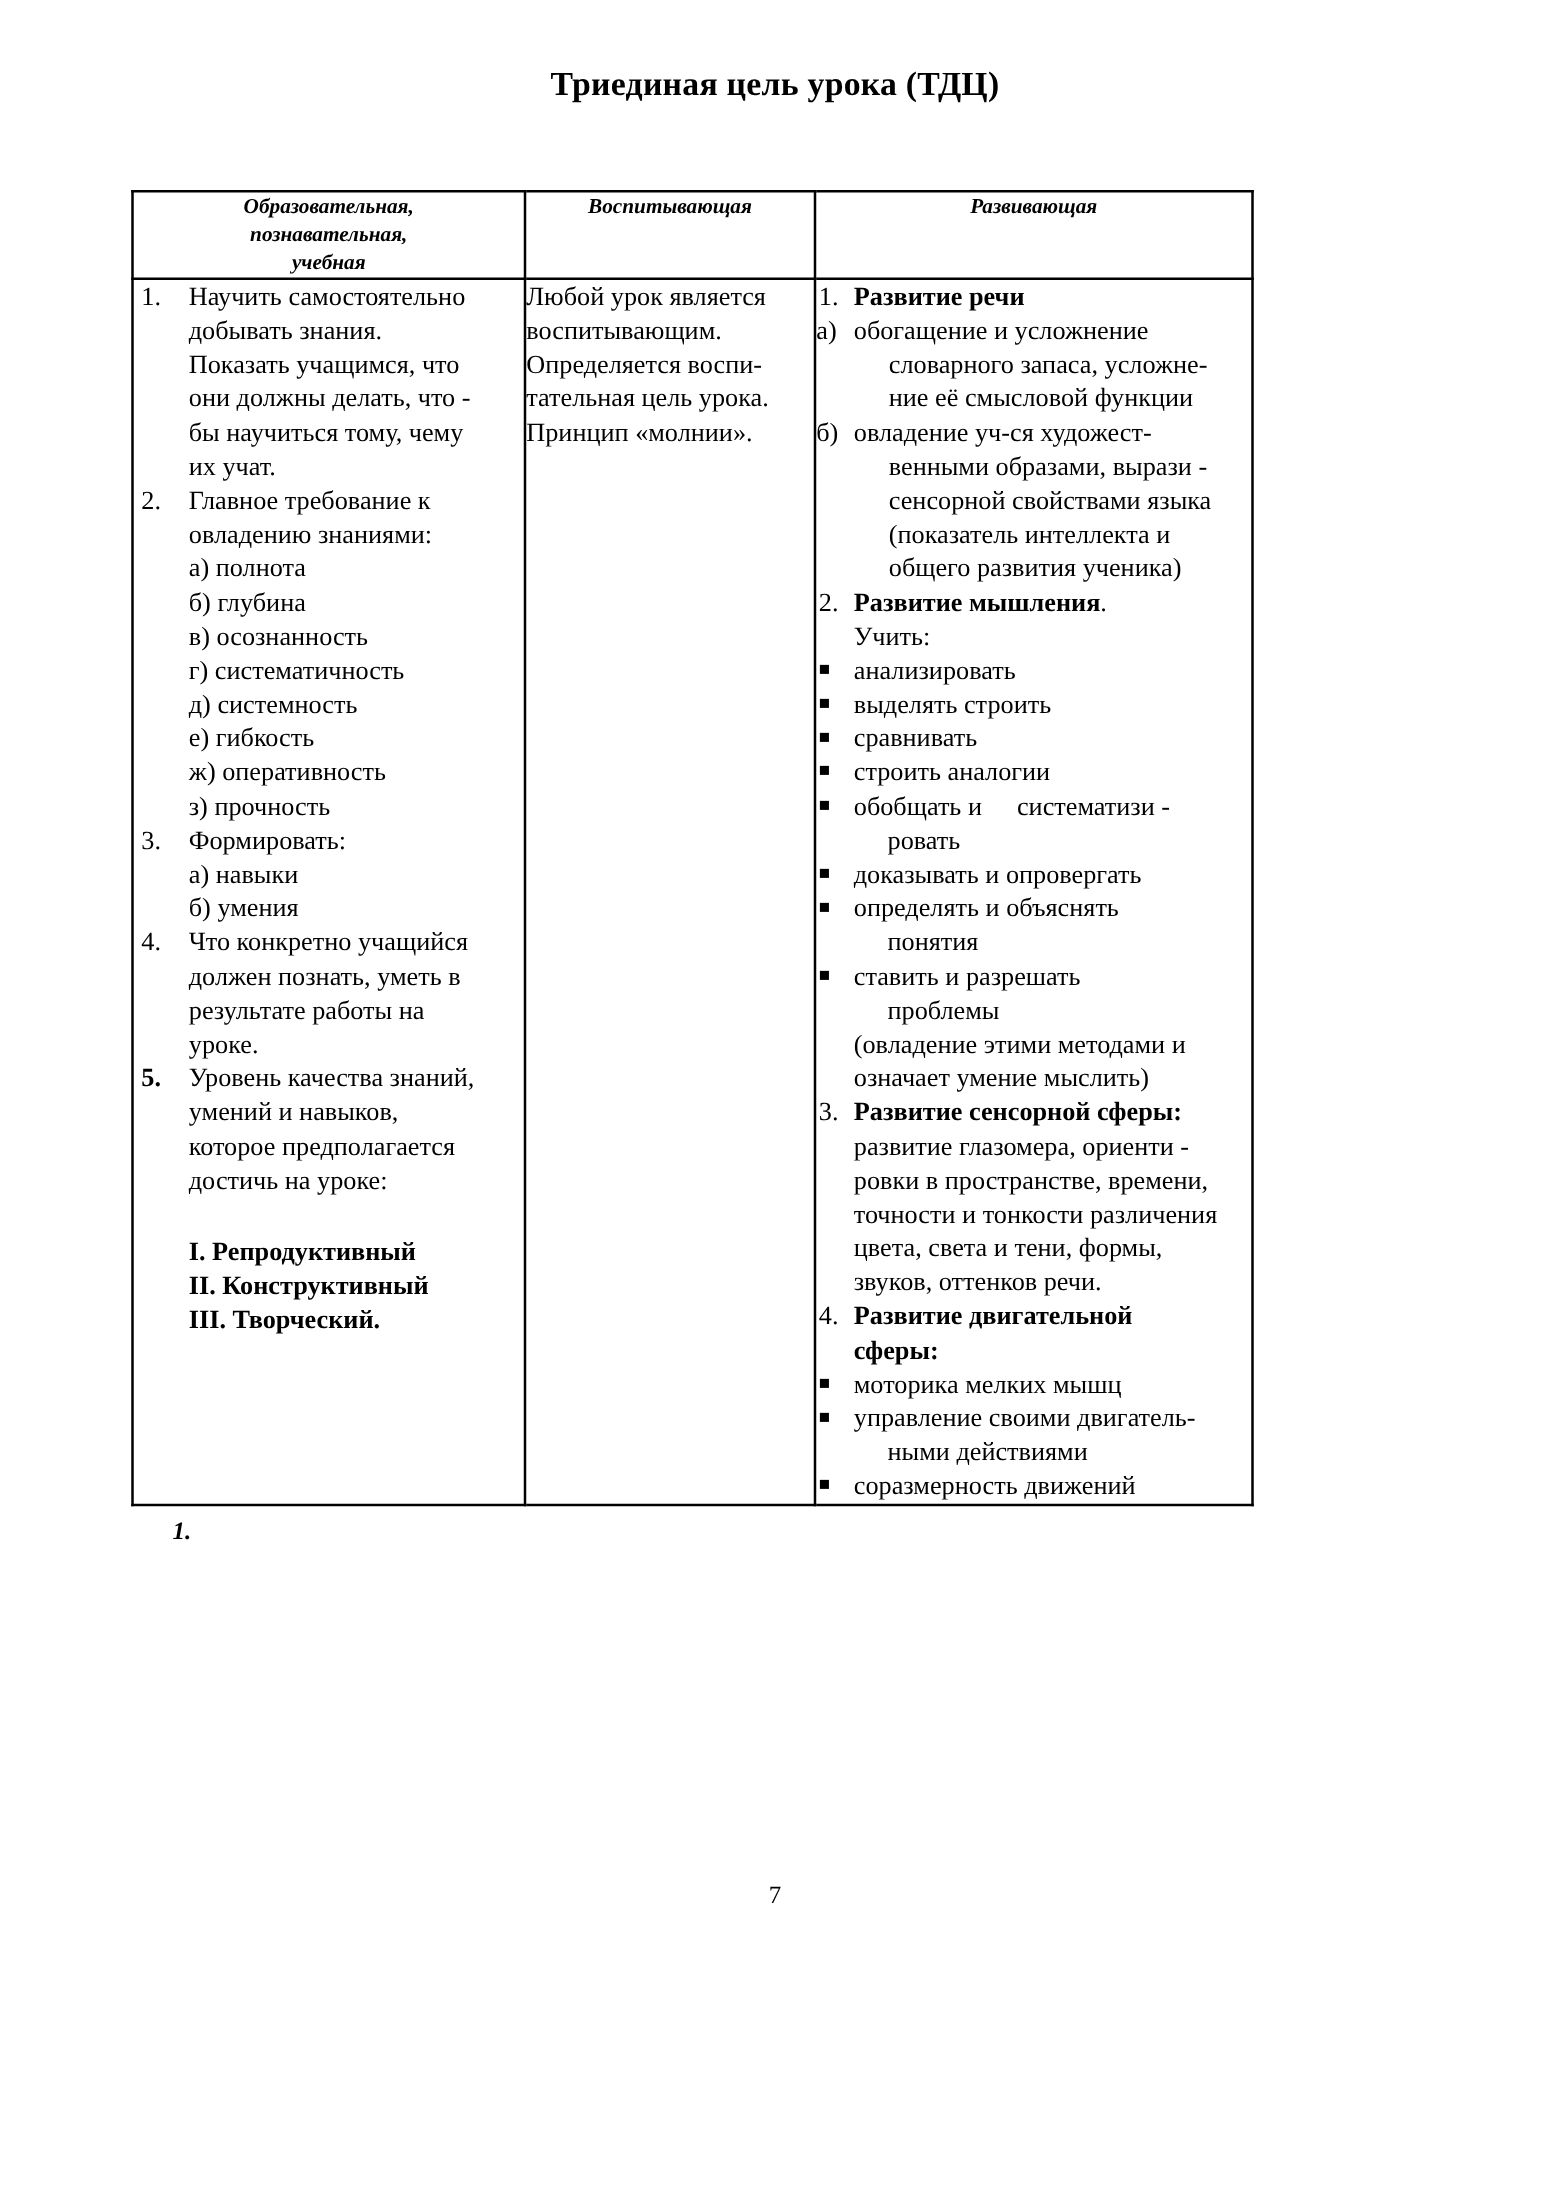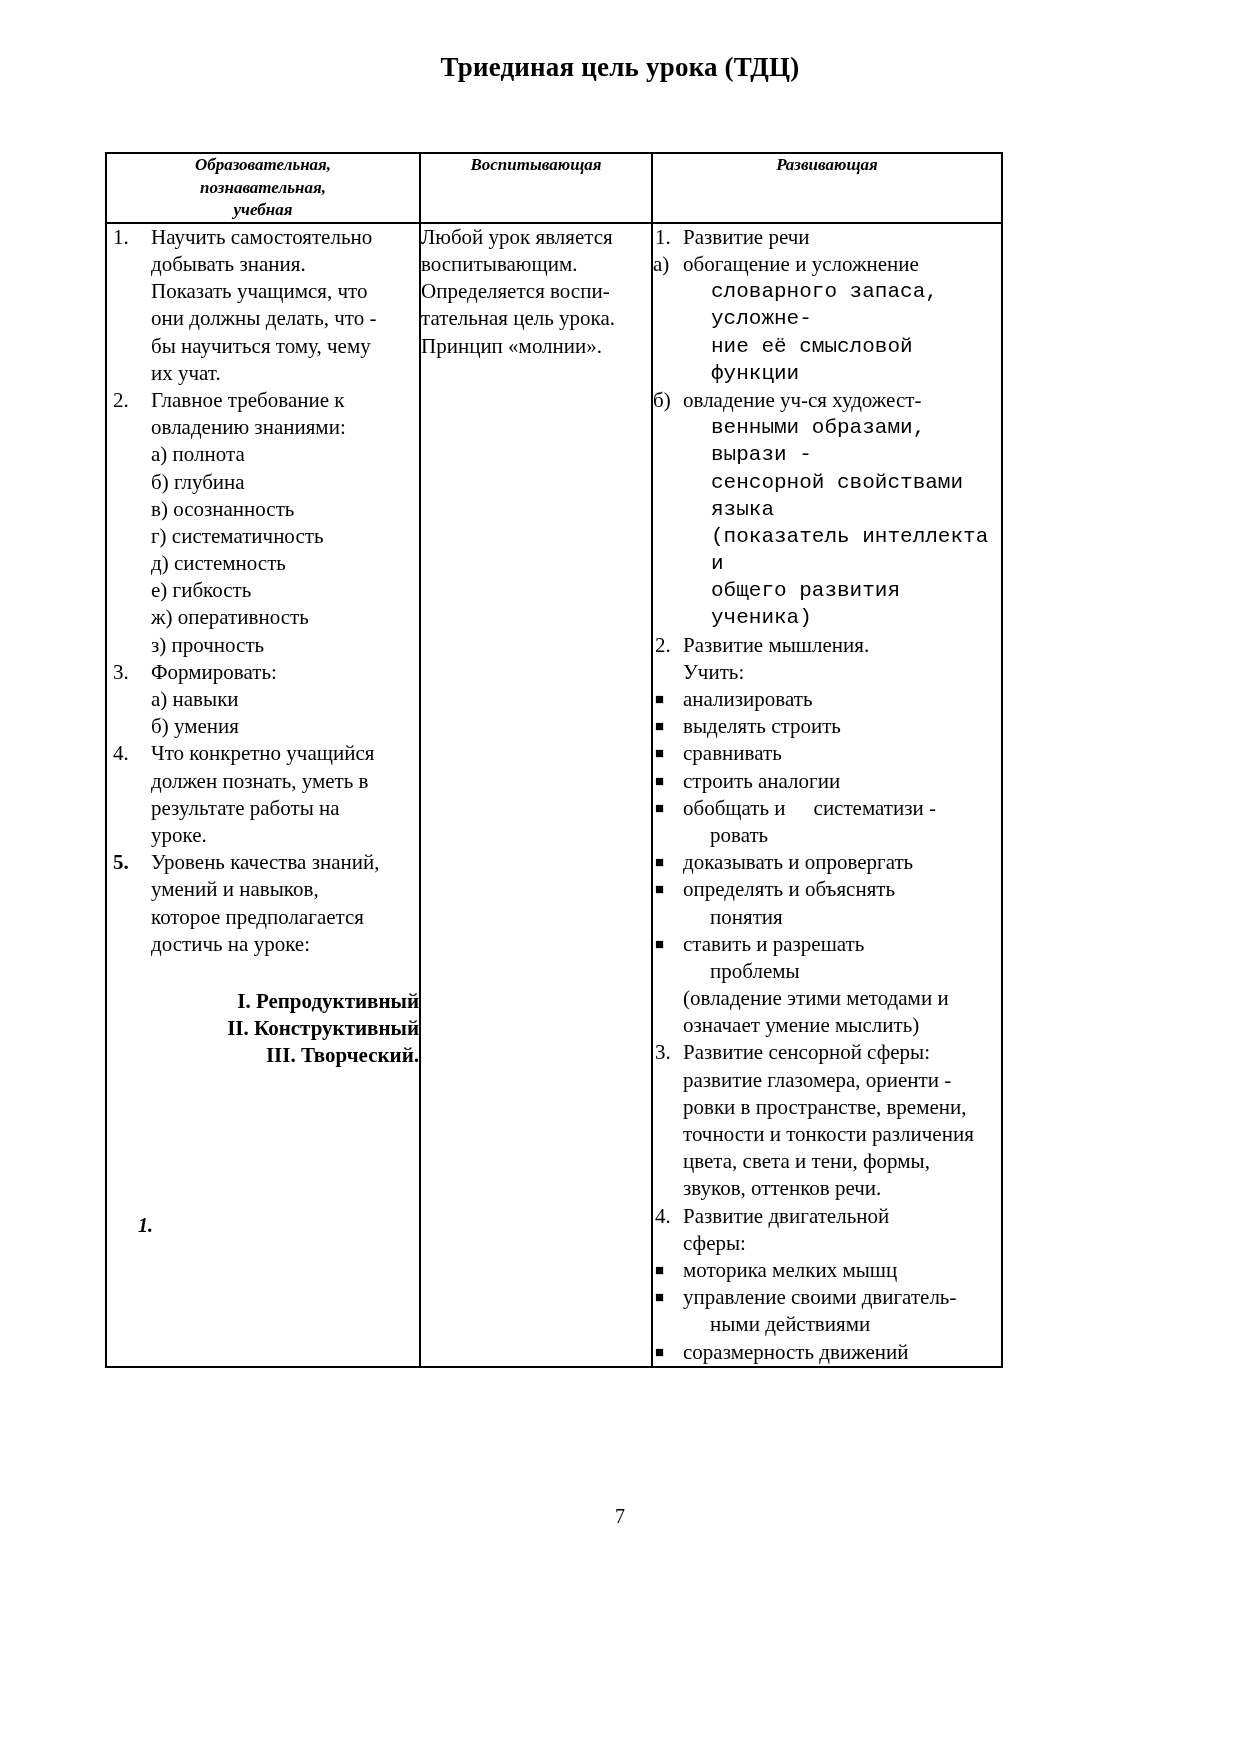--- a/index.html
+++ b/index.html
@@ -72,48 +72,47 @@
     top: 0;
     width: 30px;
     text-align: left;
   }
   .num.bold { font-weight: bold; }
   .sub-line { padding-left: 44px; }
   .roman-block {
     margin-top: 30px;
     padding-left: 44px;
     font-weight: bold;
-    text-align: right;
   }
 
   
   .c2-para { margin: 0; }
 
   
   .n3-item {
     position: relative;
     padding-left: 30px;
   }
   .n3-item > .num3 {
     position: absolute;
     left: 2px;
     top: 0;
     width: 26px;
   }
-  .hd-bold { font-weight: normal; }
+  .hd-bold { font-weight: bold; }
   .lettered {
     position: relative;
     padding-left: 28px;
   }
   .lettered > .lt {
     position: absolute;
     left: 0;
     top: 0;
   }
-  .cont { padding-left: 28px; font-family: Liberation Mono, monospace; }
+  .cont { padding-left: 28px; }
   .bul {
     position: relative;
     padding-left: 27px;
   }
   .bul > .sq {
     position: absolute;
     left: 2px;
     top: 0;
     font-size: 15px;
     line-height: 1.75;

